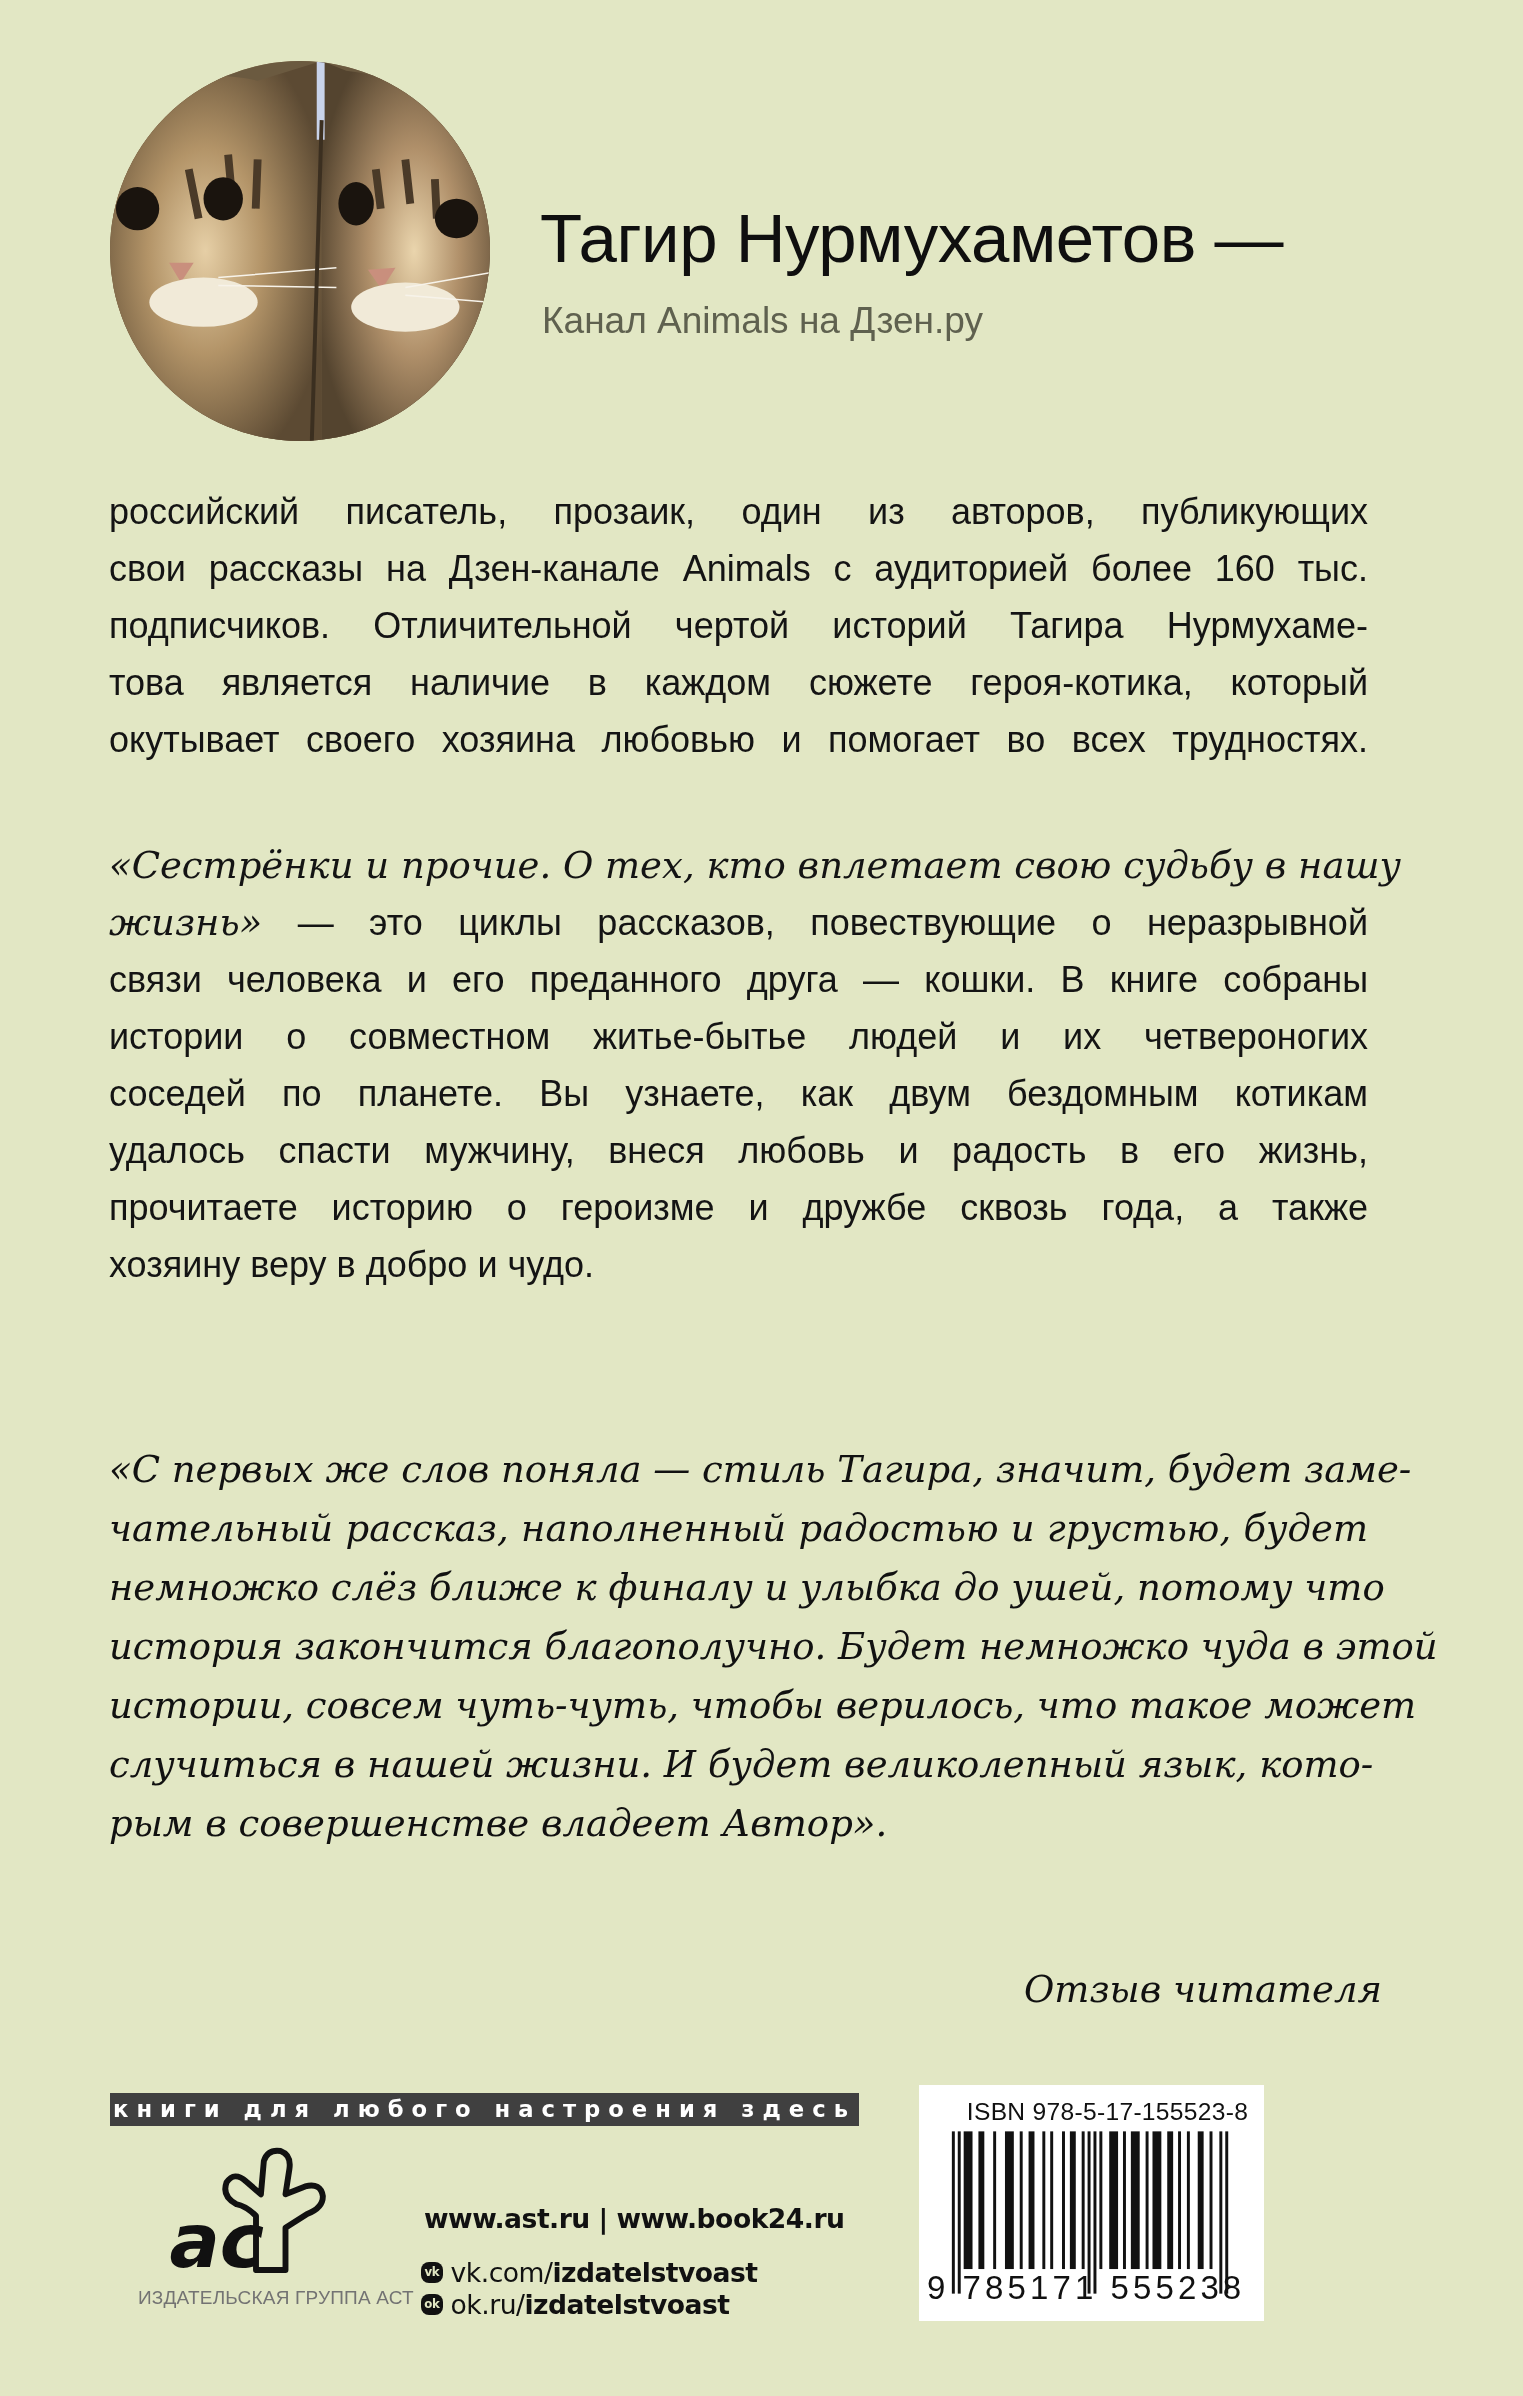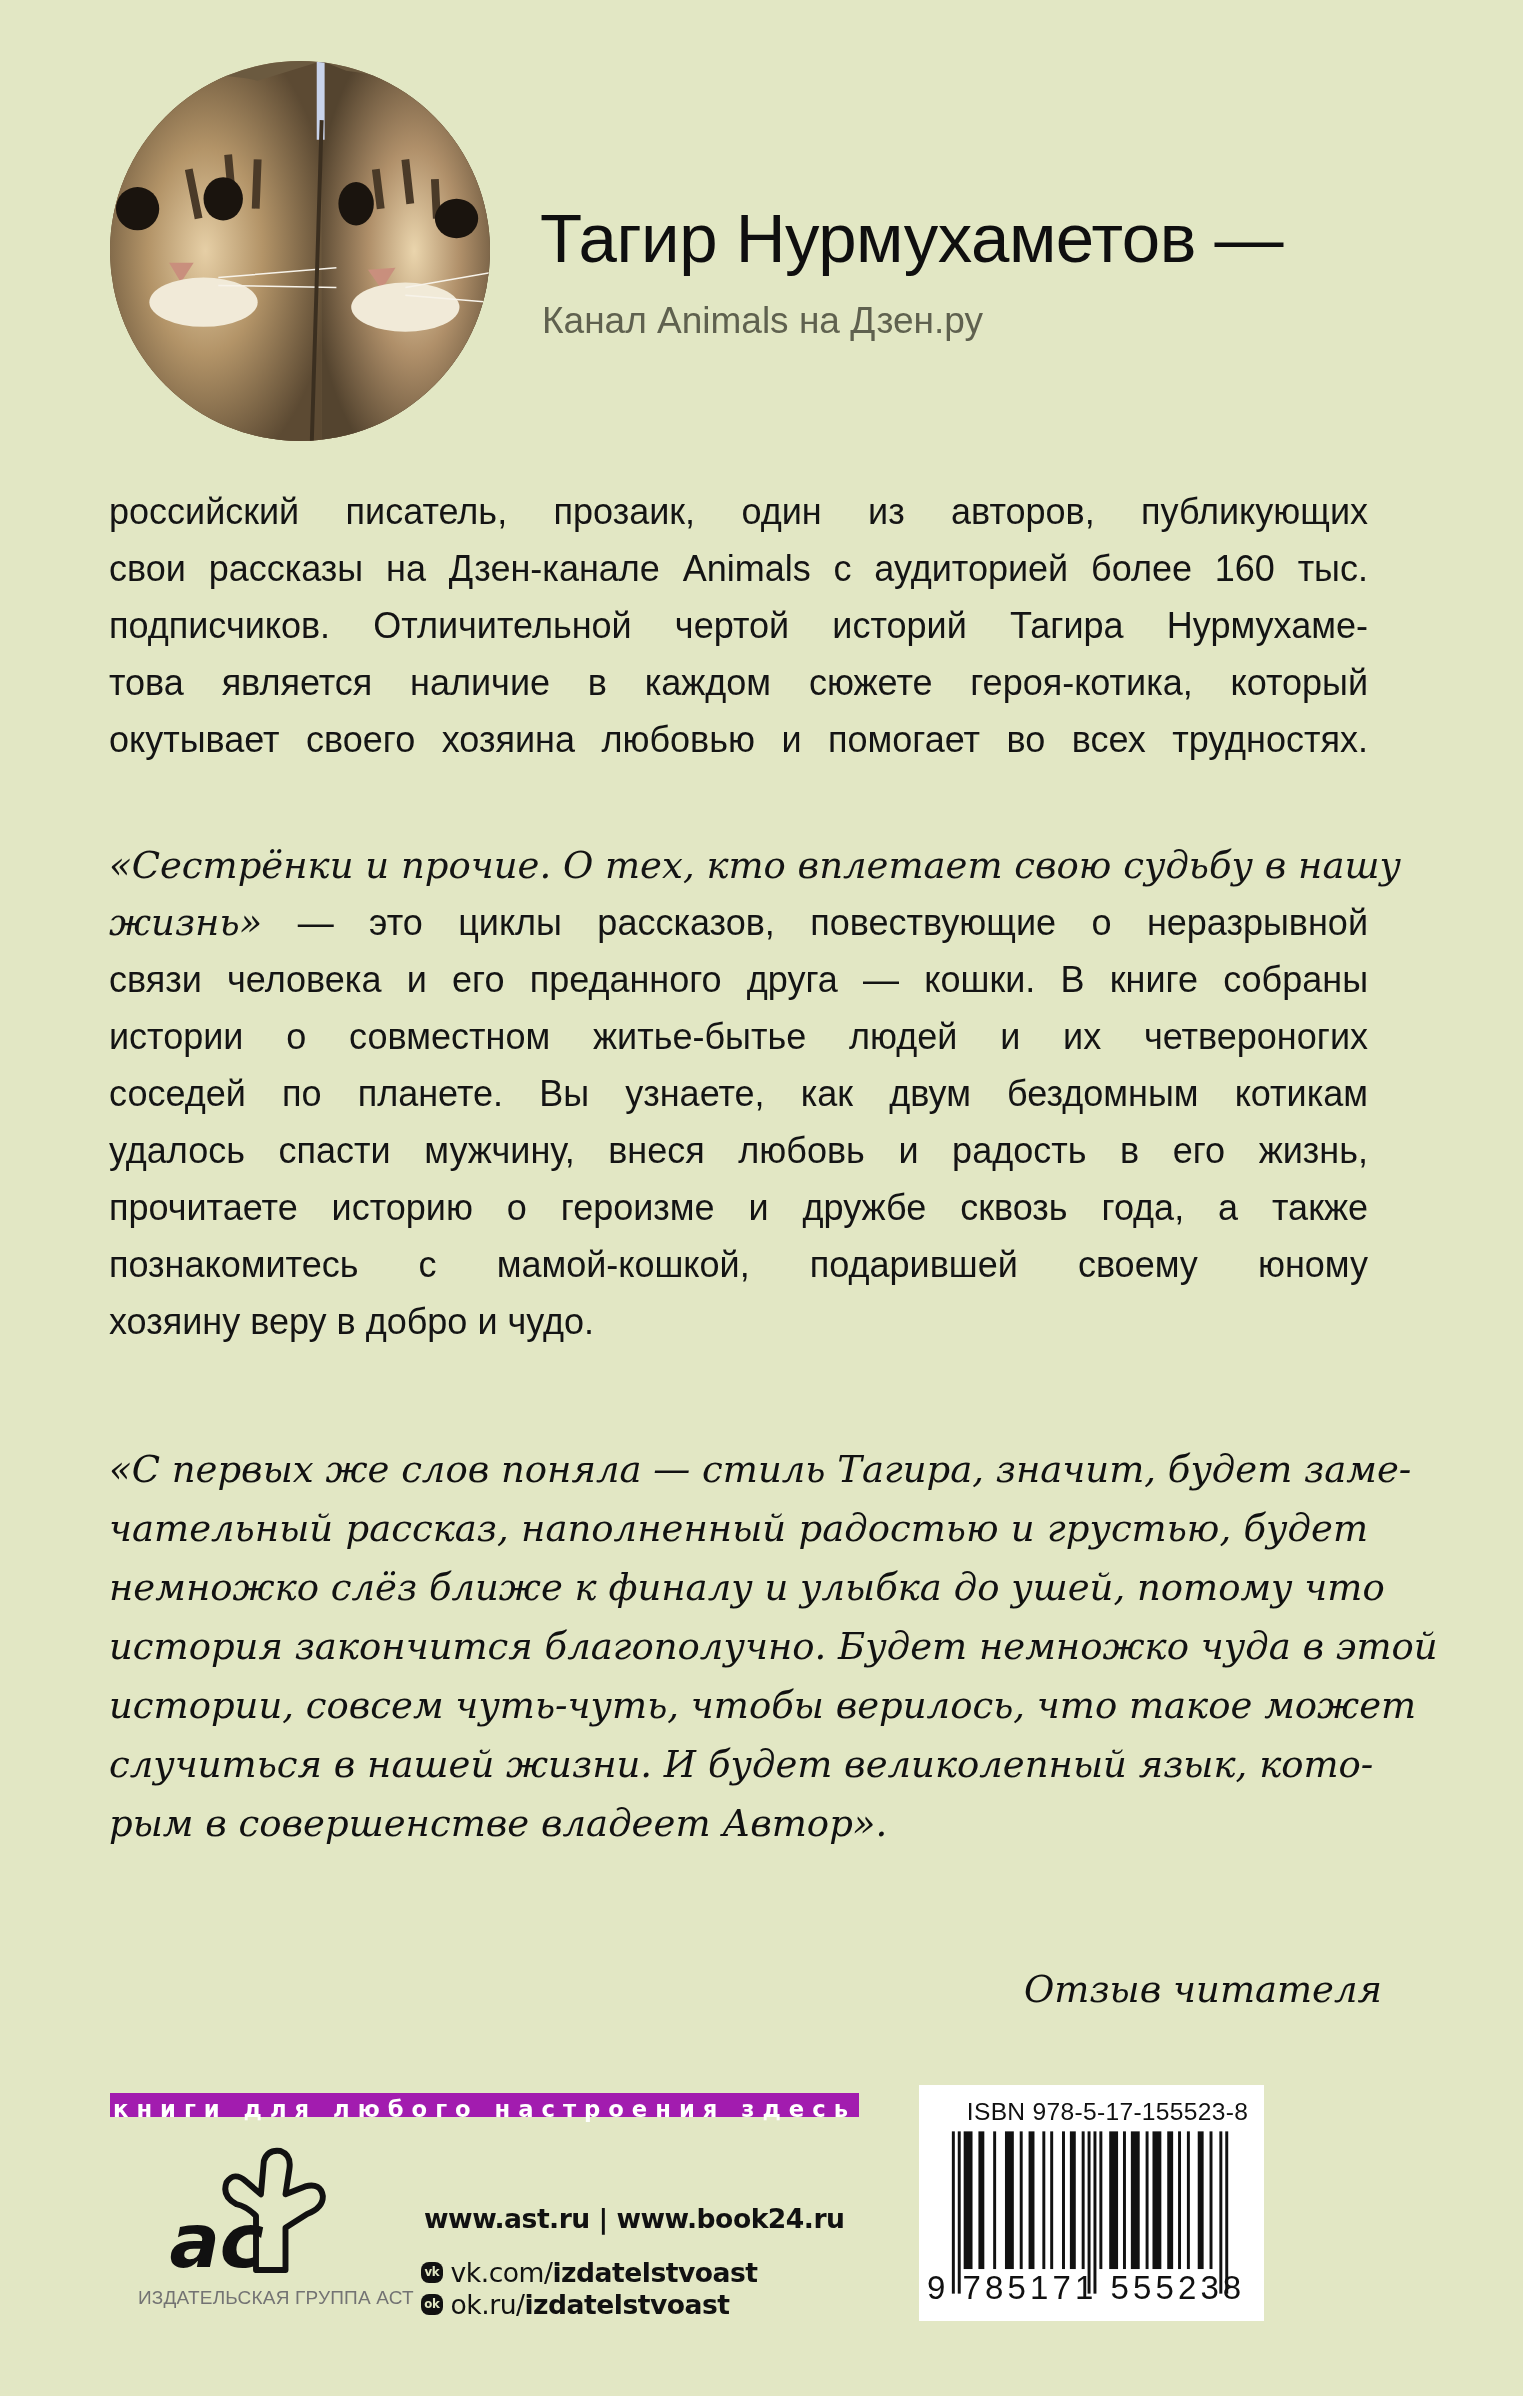--- a/index.html
+++ b/index.html
@@ -48,22 +48,22 @@
     font-size: 37px; line-height: 59px; color: #111;
   }
   .quote .line { display: block; height: 59px; white-space: nowrap; text-align-last: justify; }
   .quote .line.last { text-align-last: left; }
 
   .sign {
     left: 1024px; top: 1960px; font-size: 37px; line-height: 59px; white-space: nowrap;
   }
 
   .banner {
-    left: 110px; top: 2093px; width: 749px; height: 24px;
-    background: #a21caf; color: #fff;
+    left: 110px; top: 2093px; width: 749px; height: 33px;
+    background: #404040; color: #fff;
     font-size: 22.7px; font-weight: 700; letter-spacing: 8px;
     line-height: 33px; text-align: center; white-space: nowrap;
     font-family: "DejaVu Sans", sans-serif;
   }
 
   .logo { left: 138px; top: 2147px; width: 236px; height: 128px; }
   .logo-caption {
     left: 138px; top: 2287px; font-size: 19px; letter-spacing: 0.2px;
     white-space: nowrap; color: #737373;
   }
@@ -151,21 +151,20 @@
 </div>
 
 <div class="abs para p2">
   <span class="line script" style="font-size:37px;">«Сестрёнки и прочие. О тех, кто вплетает свою судьбу в нашу</span>
   <span class="line"><span class="script" style="font-size:37px;">жизнь»</span><span> — это циклы рассказов, повествующие о неразрывной</span></span>
   <span class="line">связи человека и его преданного друга — кошки. В книге собраны</span>
   <span class="line">истории о совместном житье-бытье людей и их четвероногих</span>
   <span class="line">соседей по планете. Вы узнаете, как двум бездомным котикам</span>
   <span class="line">удалось спасти мужчину, внеся любовь и радость в его жизнь,</span>
   <span class="line">прочитаете историю о героизме и дружбе сквозь года, а также</span>
-  <span class="line">познакомитесь с мамой-кошкой, подарившей своему юному</span>
   <span class="line last">хозяину веру в добро и чудо.</span>
 </div>
 
 <div class="abs quote script">
   <span class="line">«С первых же слов поняла — стиль Тагира, значит, будет заме-</span>
   <span class="line">чательный рассказ, наполненный радостью и грустью, будет</span>
   <span class="line">немножко слёз ближе к финалу и улыбка до ушей, потому что</span>
   <span class="line">история закончится благополучно. Будет немножко чуда в этой</span>
   <span class="line">истории, совсем чуть-чуть, чтобы верилось, что такое может</span>
   <span class="line">случиться в нашей жизни. И будет великолепный язык, кото-</span>

